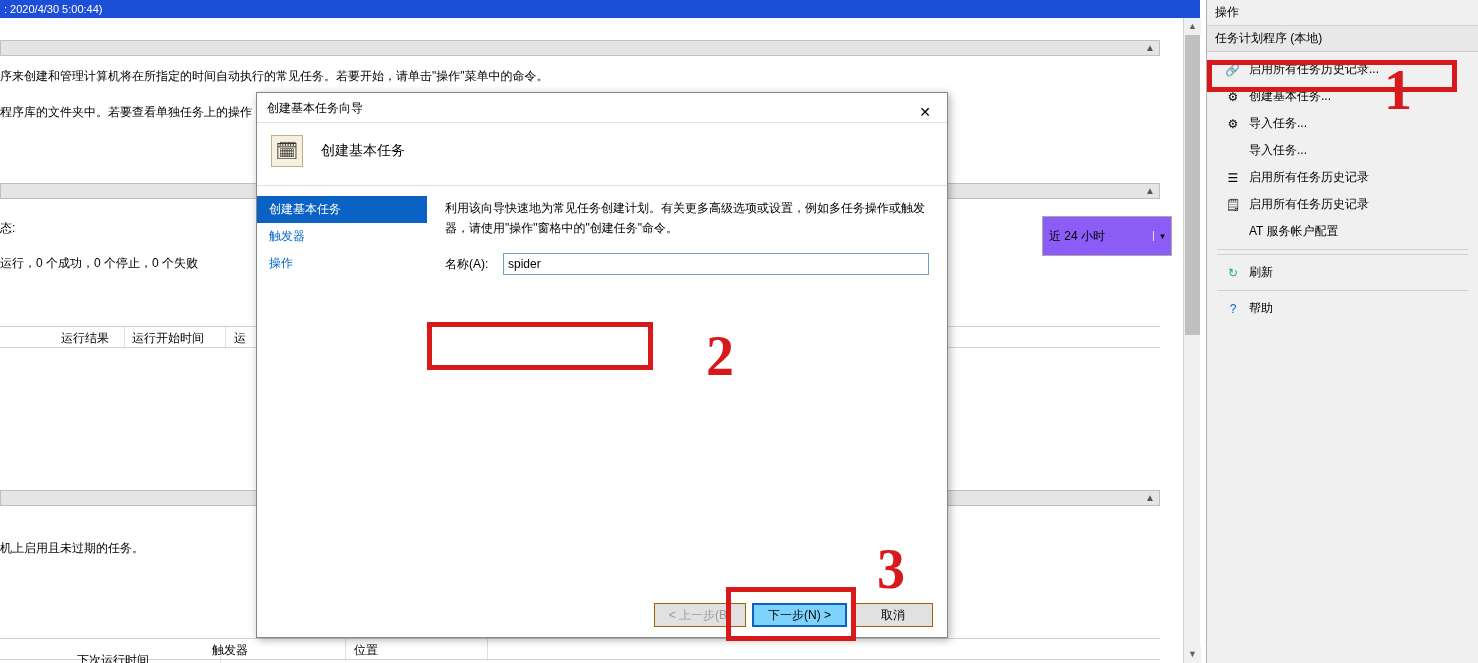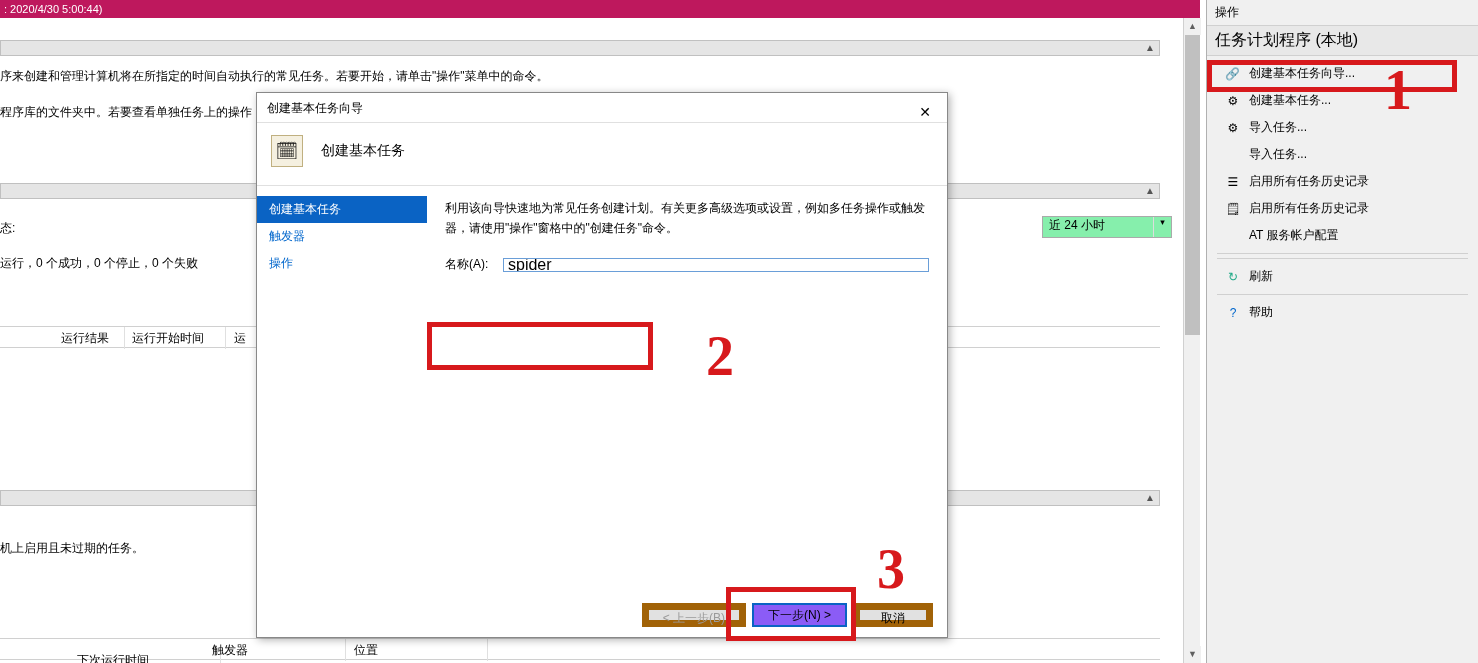--- a/index.html
+++ b/index.html
@@ -1,38 +1,38 @@
 <!DOCTYPE html>
 <html><head>
 <meta charset="utf-8">
 <style>
 * { box-sizing: border-box; margin: 0; padding: 0; }
 body { font-family: "Microsoft YaHei", "Segoe UI", sans-serif; font-size: 12px; background: #fff; color: #000; width: 1478px; height: 663px; overflow: hidden; position: relative; }
 
 
-.titlebar { position: absolute; top: 0; left: 0; width: 1200px; height: 18px; background: #be185d; color: #fff; font-size: 11px; padding-left: 4px; line-height: 18px; }
+.titlebar { position: absolute; top: 0; left: 0; width: 1200px; height: 18px; background: #1d4ed8; color: #fff; font-size: 11px; padding-left: 4px; line-height: 18px; }
 
 
 .main-bg { position: absolute; top: 18px; left: 0; width: 1200px; height: 645px; background: #fff; }
 
 
 .panel-header { background: #e5e5e5; border: 1px solid #c0c0c0; height: 16px; position: absolute; width: 1160px; left: 0; }
 .panel-header .collapse-btn { position: absolute; right: 4px; top: 1px; font-size: 10px; color: #555; cursor: pointer; }
 .panel-body { position: absolute; left: 0; background: #fff; width: 1160px; }
 
 .desc-text { font-size: 12px; color: #000; line-height: 1.8; padding: 8px 0 0 0; }
 
 
 .tbl-row { position: absolute; left: 0; width: 1160px; height: 22px; border-top: 1px solid #d0d0d0; border-bottom: 1px solid #d0d0d0; background: #fff; }
 .tbl-cell { position: absolute; top: 0; height: 22px; line-height: 22px; font-size: 12px; padding-left: 6px; border-right: 1px solid #e0e0e0; }
 
 
 .right-pane { position: absolute; top: 0; right: 0; width: 272px; height: 663px; background: #f0f0f0; border-left: 1px solid #b0b0b0; }
 .right-title { background: #f0f0f0; font-size: 12px; padding: 4px 8px; color: #000; }
-.right-sub { background: #e8e8e8; font-size: 16px; padding: 4px 8px; color: #000; border-top: 1px solid #d0d0d0; border-bottom: 1px solid #d0d0d0; }
+.right-sub { background: #e8e8e8; font-size: 12px; padding: 4px 8px; color: #000; border-top: 1px solid #d0d0d0; border-bottom: 1px solid #d0d0d0; }
 .right-list { padding: 4px 0; }
 .right-item { display: flex; align-items: center; padding: 5px 10px 5px 18px; font-size: 12px; cursor: pointer; }
 .right-item .ic { width: 16px; height: 16px; margin-right: 8px; display: inline-flex; align-items: center; justify-content: center; font-size: 12px; }
 .right-sep { height: 1px; background: #d0d0d0; margin: 4px 10px; }
 
 
 .scrollbar-v { position: absolute; top: 18px; right: 278px; width: 17px; height: 645px; background: #f0f0f0; border-left: 1px solid #d0d0d0; }
 .scroll-thumb { position: absolute; top: 0; width: 15px; left: 1px; height: 300px; background: #c0c0c0; }
 .scroll-up, .scroll-down { position: absolute; width: 17px; height: 17px; background: #f0f0f0; text-align: center; line-height: 17px; font-size: 9px; color: #606060; cursor: pointer; }
 .scroll-up { top: 0; }
@@ -44,36 +44,36 @@
 .dialog-close { position: absolute; right: 6px; top: 4px; width: 32px; height: 20px; text-align: center; font-size: 14px; cursor: pointer; }
 .dialog-header { padding: 12px 10px 18px 14px; border-bottom: 1px solid #e0e0e0; display: flex; align-items: center; }
 .dialog-header .big-ic { width: 32px; height: 32px; background: #f5f0e0; border: 1px solid #c0b080; margin-right: 18px; display: flex; align-items: center; justify-content: center; font-size: 18px; }
 .dialog-header .h-title { font-size: 14px; color: #000; }
 .dialog-body { display: flex; height: 434px; }
 .dialog-sidebar { width: 170px; background: #fff; padding-top: 10px; }
 .dialog-sidebar .step { padding: 5px 12px; font-size: 12px; cursor: pointer; color: #0066cc; }
 .dialog-sidebar .step.active { background: #0a63c4; color: #fff; }
 .dialog-content { flex: 1; padding: 12px 18px; font-size: 12px; }
 .dialog-desc { line-height: 1.7; margin-bottom: 14px; }
-.form-row { display: flex; align-items: flex-end; margin-bottom: 8px; }
+.form-row { display: flex; align-items: flex-start; margin-bottom: 8px; }
 .form-label { width: 58px; padding-top: 3px; }
 .form-input { flex: 1; }
-.form-input input[type=text] { width: 100%; height: 14px; border: 1px solid #6a9ed8; padding: 0 4px; font-size: 16px; outline: none; }
+.form-input input[type=text] { width: 100%; height: 22px; border: 1px solid #6a9ed8; padding: 0 4px; font-size: 12px; outline: none; }
 .form-input textarea { width: 100%; height: 148px; border: 1px solid #888; padding: 4px; font-size: 12px; resize: none; outline: none; }
 .dialog-footer { position: absolute; bottom: 10px; right: 14px; display: flex; gap: 6px; }
-.dialog-footer button { min-width: 80px; height: 24px; border: 7px solid #a16207; background: #e1e1e1; font-size: 12px; cursor: pointer; padding: 0 14px; }
+.dialog-footer button { min-width: 80px; height: 24px; border: 1px solid #a16207; background: #e1e1e1; font-size: 12px; cursor: pointer; padding: 0 14px; }
 .dialog-footer button:disabled { color: #9a9a9a; cursor: default; }
-.dialog-footer button.primary { border: 2px solid #0a63c4; background: #8b5cf6; }
+.dialog-footer button.primary { border: 2px solid #0a63c4; background: #7dd3fc; }
 
 
 .ann-box { position: absolute; border: 5px solid #d7191c; pointer-events: none; }
 .ann-num { position: absolute; color: #d7191c; font-size: 56px; font-weight: bold; font-family: "Comic Sans MS", cursive; pointer-events: none; }
 
 
-.dropdown { position: absolute; border: 1px solid #aaa; background: #86efac; height: 22px; display: flex; }
+.dropdown { position: absolute; border: 1px solid #aaa; background: #8b5cf6; height: 40px; display: flex; align-items: center; }
 .dropdown .dd-val { flex: 1; padding: 0 6px; font-size: 12px; }
 .dropdown .dd-arr { width: 18px; text-align: center; border-left: 1px solid #ddd; font-size: 9px; cursor: pointer; }
 
 </style>
 </head>
 <body>
 
 <div class="titlebar">: 2020/4/30 5:00:44)</div>
 
 <div class="main-bg">
@@ -124,21 +124,21 @@
   <div class="scroll-thumb" style="top:17px;"></div>
   <div class="scroll-down">▼</div>
 </div>
 
 <div class="right-pane">
   <div class="right-title">操作</div>
   <div class="right-sub">任务计划程序 (本地)</div>
   <div class="right-list">
     <div class="right-item">
         <span class="ic">🔗</span>
-        <span>创建基本任务向导...</span>
+        <span>启用所有任务历史记录...</span>
       </div>
     <div class="right-item">
         <span class="ic">⚙</span>
         <span>创建基本任务...</span>
       </div>
     <div class="right-item">
         <span class="ic">⚙</span>
         <span>导入任务...</span>
       </div>
     <div class="right-item">

